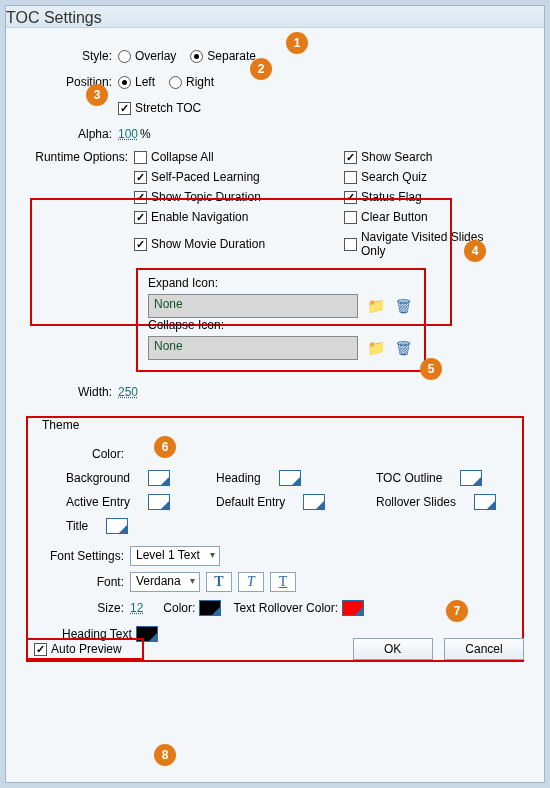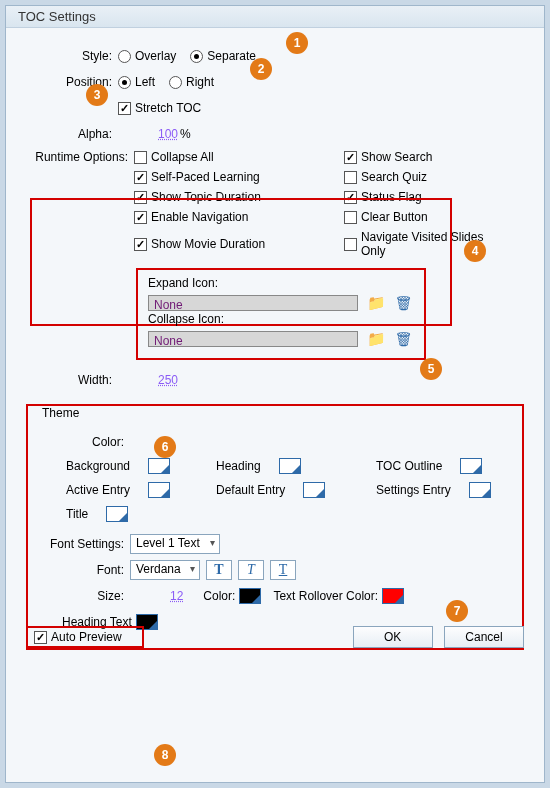--- a/index.html
+++ b/index.html
@@ -15,22 +15,22 @@
     height: 778px;
     margin: 5px;
     background: #f4f7fa;
     border: 1px solid #9fb6cb;
     position: relative;
   }
   .titlebar {
     height: 22px;
     background: linear-gradient(#e9f0f6,#d9e5ef);
     border-bottom: 1px solid #c0d0df;
-    padding: 3px 12px;
-    font-size: 13px;
+    padding: 3px 0;
+    font-size: 16px;
     color: #333;
   }
   .body {
     padding: 12px 20px 10px 20px;
     position: relative;
   }
   .row {
     display: flex;
     align-items: center;
     margin: 6px 0;
@@ -70,23 +70,22 @@
     margin-right: 4px;
     display: inline-flex;
     align-items: center;
     justify-content: center;
     font-size: 11px;
     line-height: 11px;
     color: #000;
   }
   .cbox.sel::after { content:"✓"; font-weight:bold; }
   .link {
-    color: #8b5cf6;
+    color: #0f766e;
     text-decoration: underline dotted;
-    margin-left: 40px;
   }
   .num-badge {
     width: 22px; height: 22px;
     background: #e37a17;
     color: #fff;
     border-radius: 50%;
     display: inline-flex;
     align-items: center;
     justify-content: center;
     font-weight: bold;
@@ -113,24 +112,24 @@
   }
   legend { padding: 0 4px; }
   .icon-section {
     position: relative;
     margin: 10px 0 0 110px;
     width: 290px;
     border: 2px solid #d30000;
     padding: 6px 10px 10px 10px;
   }
   .icon-input {
-    width: 210px; height: 16px;
+    width: 210px; height: 24px;
     background: #d7d7d7;
     border: 1px solid #888;
-    color: #701a75;
+    color: #14532d;
     padding: 2px 5px;
     display: inline-block;
     vertical-align: middle;
   }
   .icon-btn {
     width: 18px; height: 18px;
     display: inline-flex;
     align-items: center; justify-content: center;
     margin-left: 6px;
     vertical-align: middle;
@@ -368,21 +367,21 @@
 
           <div class="color-item">
               <span>Active Entry</span>
               <span class="swatch"></span>
             </div>
           <div class="color-item">
               <span>Default Entry</span>
               <span class="swatch"></span>
             </div>
           <div class="color-item">
-              <span>Settings Entry</span>
+              <span>Rollover Slides</span>
               <span class="swatch"></span>
             </div>
 
           <div class="color-item">
               <span>Title</span>
               <span class="swatch"></span>
             </div>
         </div>
 
         <div class="row" style="margin-top:12px">

